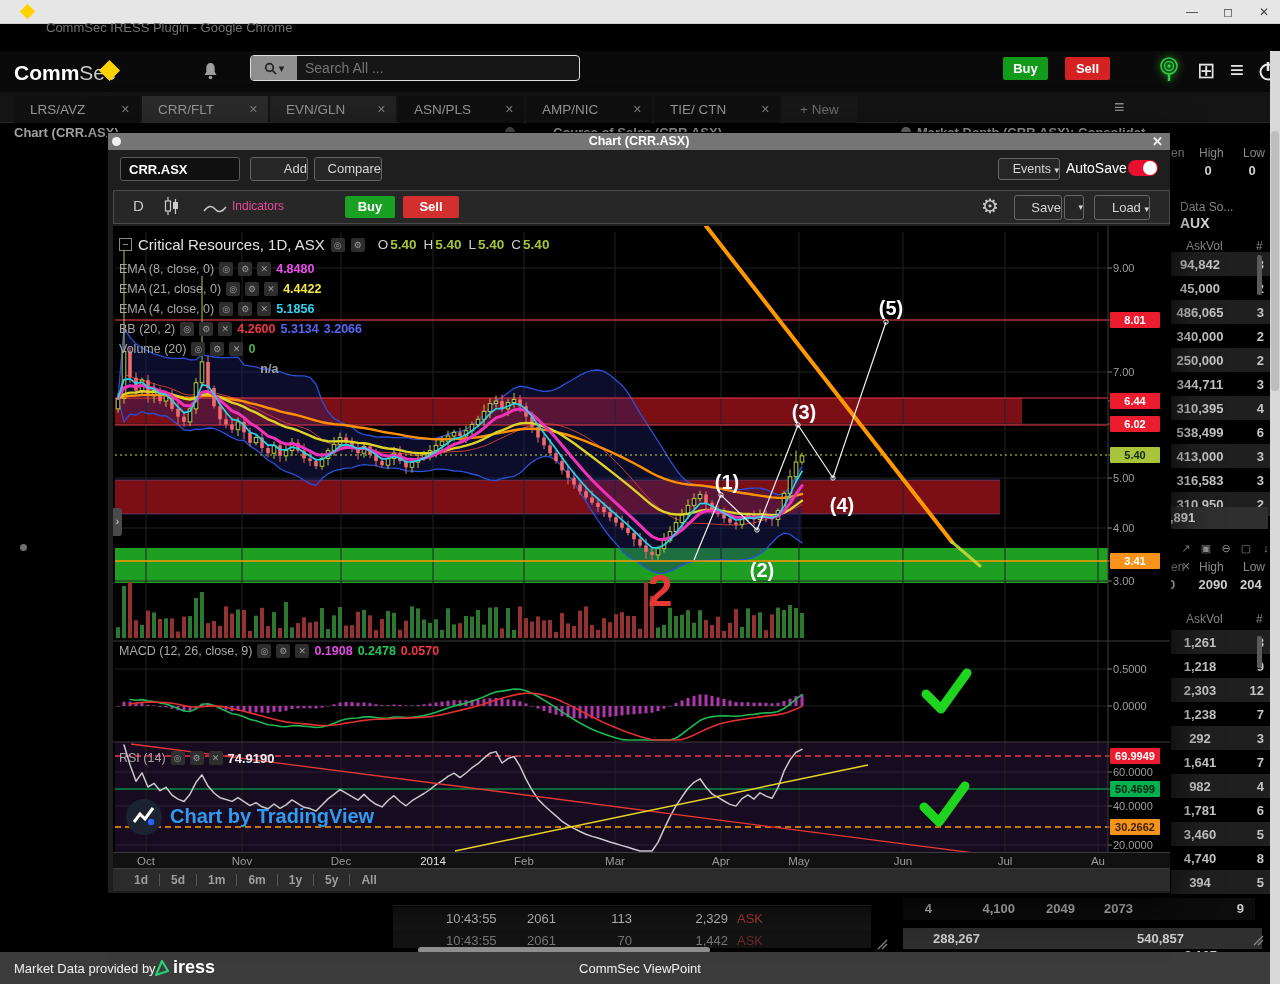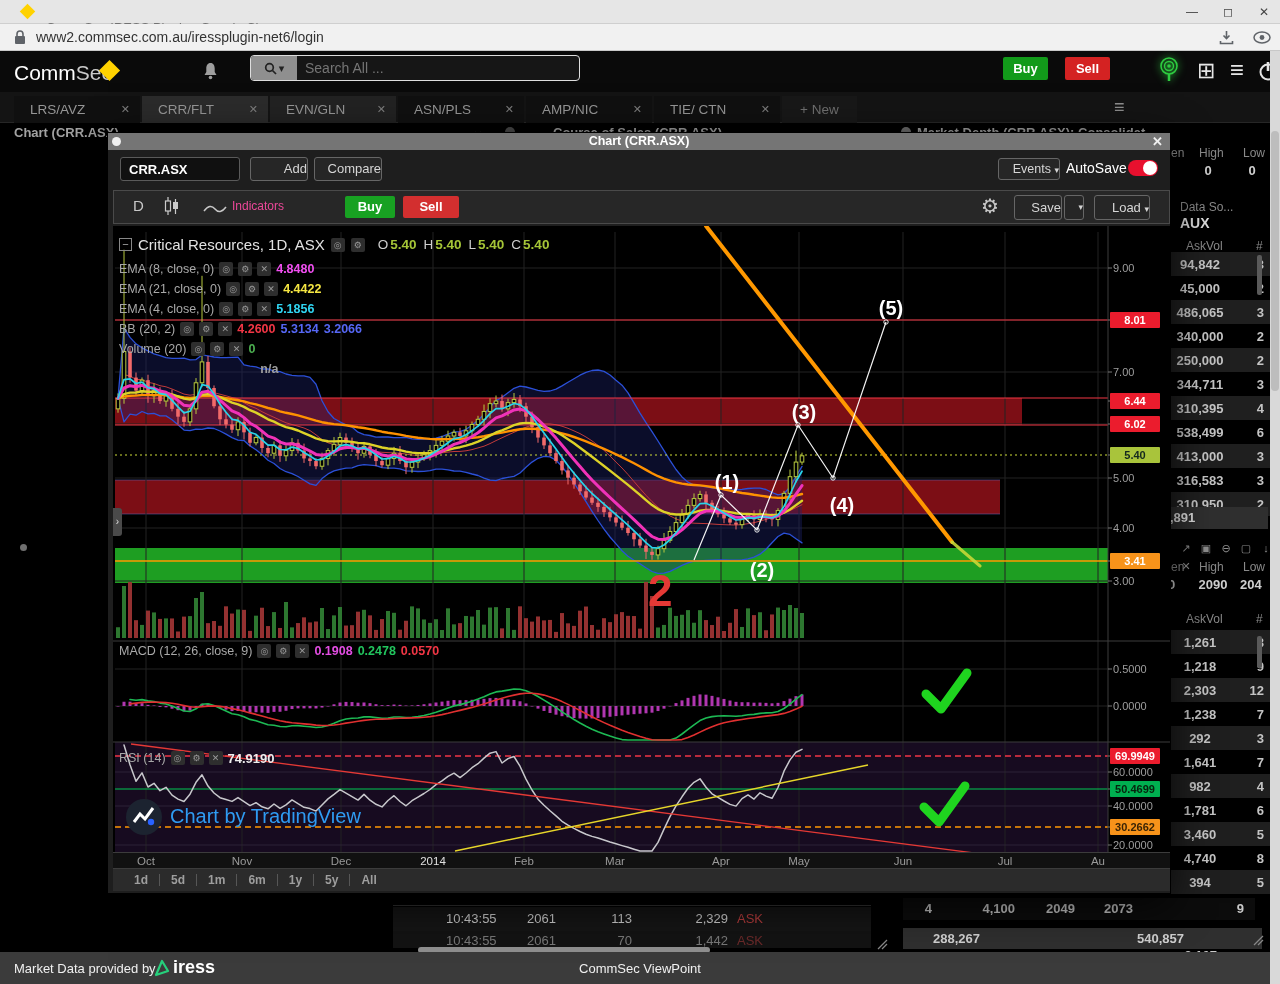--- a/index.html
+++ b/index.html
@@ -9,21 +9,21 @@
 
 .titlebar{left:0;top:0;width:1280px;height:24px;background:#e6e6e6;border-bottom:1px solid #cfcfcf}
 .titletext{left:46px;top:20px;font-size:13px;color:#737373}
 .winbtn{top:2px;width:30px;height:20px;text-align:center;font-size:12px;color:#444;line-height:20px}
 .favicon{left:22px;top:6px;width:11px;height:11px;background:#ffd200;transform:rotate(45deg)}
 .urlbar{left:0;top:24px;width:1280px;height:27px;background:#f1f1f1;border-bottom:1px solid #c8c8c8}
 .urltext{left:36px;top:5px;font-size:14px;color:#333}
 
 .apphead{left:0;top:51px;width:1280px;height:41px;background:#0a0a0a}
 .logo{left:14px;top:61px;font-size:21px;color:#fff}
-.logo b{font-weight:400}
+.logo b{font-weight:700}
 .logo span{color:#c9c9c9;font-weight:400}
 .searchbox{left:250px;top:55px;width:330px;height:26px;background:#161616;border:1px solid #dedede;border-radius:4px;display:flex;align-items:center;overflow:hidden}
 .searchleft{width:46px;height:100%;background:#8f8f8f;display:flex;align-items:center;justify-content:center;gap:2px;color:#222;font-size:11px}
 .searchbox input{flex:1;background:transparent;border:none;outline:none;color:#9a9a9a;font-size:14px;padding-left:8px;font-family:"Liberation Sans",sans-serif}
 .hbtn{height:23px;border-radius:2px;color:#fff;font-size:13px;font-weight:700;text-align:center;line-height:23px}
 .icon-w{color:#e6e6e6}
 
 .tabbar{left:0;top:92px;width:1280px;height:31px;background:#141414;border-bottom:1px solid #262626}
 #tab-items{position:absolute;left:14px;top:4px;display:flex;height:27px}
 .tab{width:126px;display:flex;align-items:center;background:#101010;margin-right:2px}
@@ -78,35 +78,20 @@
 <div id="screen">
 
   <div class="abs titlebar">
     <div class="abs favicon"></div>
     <div class="abs titletext">CommSec IRESS Plugin - Google Chrome</div>
     <div class="abs winbtn" style="left:1177px">—</div>
     <div class="abs winbtn" style="left:1213px">◻</div>
     <div class="abs winbtn" style="left:1249px">✕</div>
   </div>
 
-  <div class="abs urlbar">
-    <svg class="abs" style="left:14px;top:6px" width="12" height="15">
-      <rect x="1" y="6" width="10" height="8" rx="1" fill="#5f6368"></rect>
-        <path d="M3 6 V4 a3 3 0 0 1 6 0 V6" fill="none" stroke="#5f6368" stroke-width="1.6"></path>
-    </svg>
-    <div class="abs urltext">www2.commsec.com.au/iressplugin-net6/login</div>
-    <svg class="abs" style="left:1218px;top:5px" width="17" height="17">
-      <path d="M8.5 2 v7 M5.5 6.5 l3 3 3 -3" stroke="#5f6368" stroke-width="1.6" fill="none"></path>
-        <path d="M2.5 12 v2.5 h12 V12" stroke="#5f6368" stroke-width="1.6" fill="none"></path>
-    </svg>
-    <svg class="abs" style="left:1253px;top:7px" width="18" height="13">
-      <ellipse cx="9" cy="6.5" rx="8" ry="5.5" fill="none" stroke="#5f6368" stroke-width="1.5"></ellipse>
-        <circle cx="9" cy="6.5" r="2.4" fill="#5f6368"></circle>
-    </svg>
-  </div>
 
   <div class="abs apphead">
     <div class="abs logo" style="left:14px;top:10px"><b>Comm</b><span>Sec</span></div>
     <div class="abs" style="left:102px;top:12px;width:15px;height:15px;background:#ffd200;transform:rotate(45deg)"></div>
     <svg class="abs" style="left:202px;top:11px" width="17" height="19">
       <path d="M8.5 1 C5.5 1 4.3 3.5 4.3 6.5 L4.3 10 L2.5 13 L14.5 13 L12.7 10 L12.7 6.5 C12.7 3.5 11.5 1 8.5 1 Z" fill="#9e9e9e"></path>
         <circle cx="8.5" cy="15.5" r="1.8" fill="#9e9e9e"></circle>
     </svg>
     <div class="abs searchbox" style="position:absolute;left:250px;top:4px">
       <div class="searchleft">
@@ -1027,21 +1012,21 @@
         <span class="lval" style="color: rgb(238, 238, 238); font-size: 13px;">74.9190</span>
       </div>
     </div>
 
   <div class="abs" style="left:126px;top:799px;width:36px;height:36px;border-radius:50%;background:#1c2330;z-index:12">
     <svg width="36" height="36">
         <path d="M8 23 L14 15 L19 20 L27 9" stroke="#fff" stroke-width="3" fill="none"></path>
         <circle cx="25" cy="23" r="3.2" fill="#2962ff"></circle>
       </svg>
   </div>
-  <div class="abs" style="left:170px;top:805px;font-size:20px;font-weight:400;color:#2f9bf2;z-index:12">Chart by TradingView</div>
+  <div class="abs" style="left:170px;top:805px;font-size:20px;font-weight:700;color:#2f9bf2;z-index:12">Chart by TradingView</div>
 
   <div class="abs taxis" id="time-axis">
       <span class="tlabel" style="left: 16px;">Oct</span>
       <span class="tlabel" style="left: 112px;">Nov</span>
       <span class="tlabel" style="left: 211px;">Dec</span>
       <span class="tlabel bright" style="left: 303px;">2014</span>
       <span class="tlabel" style="left: 394px;">Feb</span>
       <span class="tlabel" style="left: 485px;">Mar</span>
       <span class="tlabel" style="left: 591px;">Apr</span>
       <span class="tlabel" style="left: 669px;">May</span>

